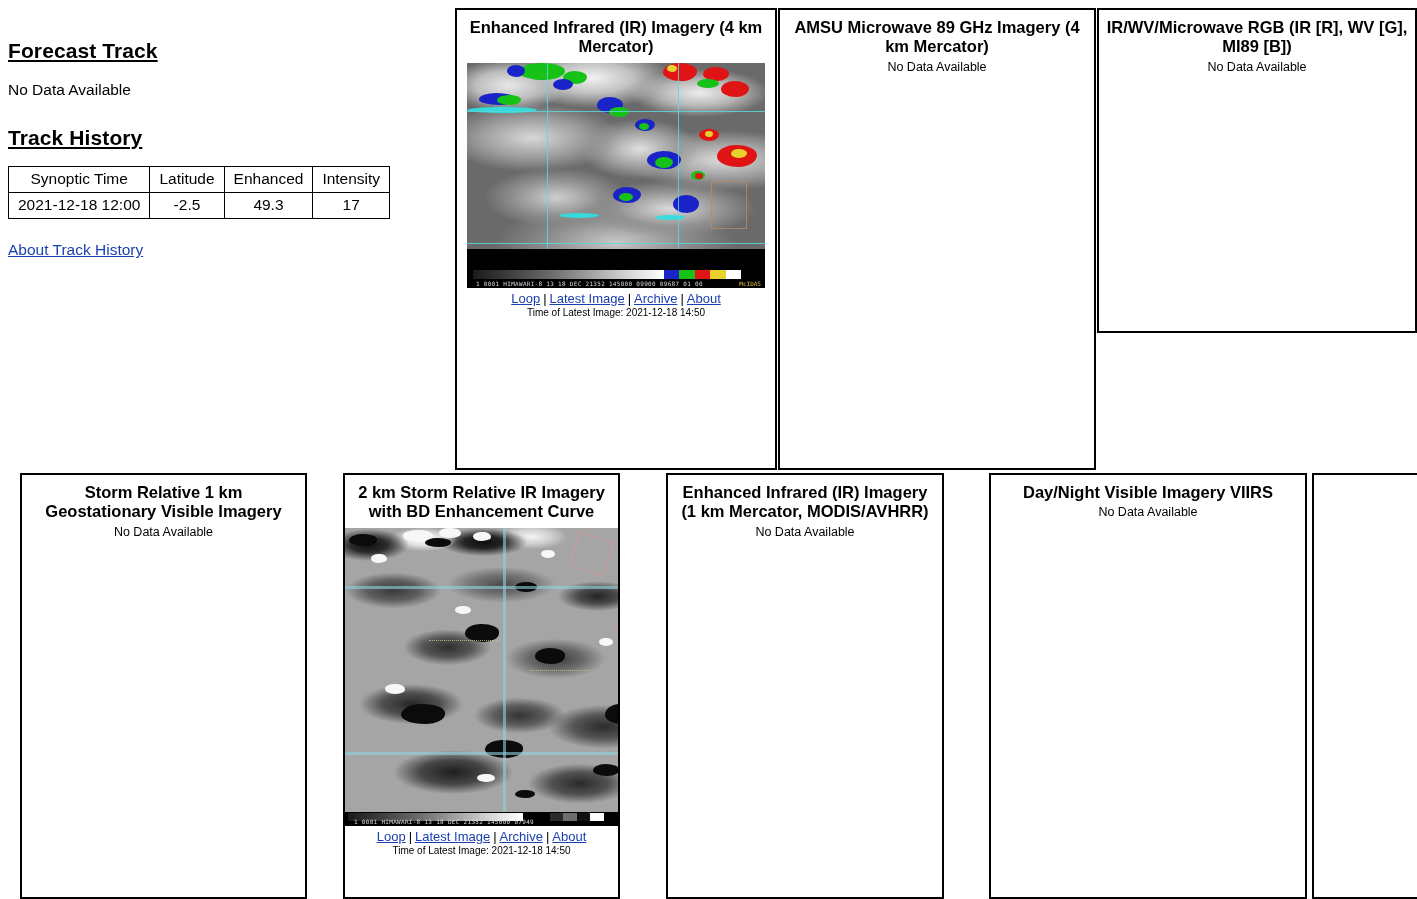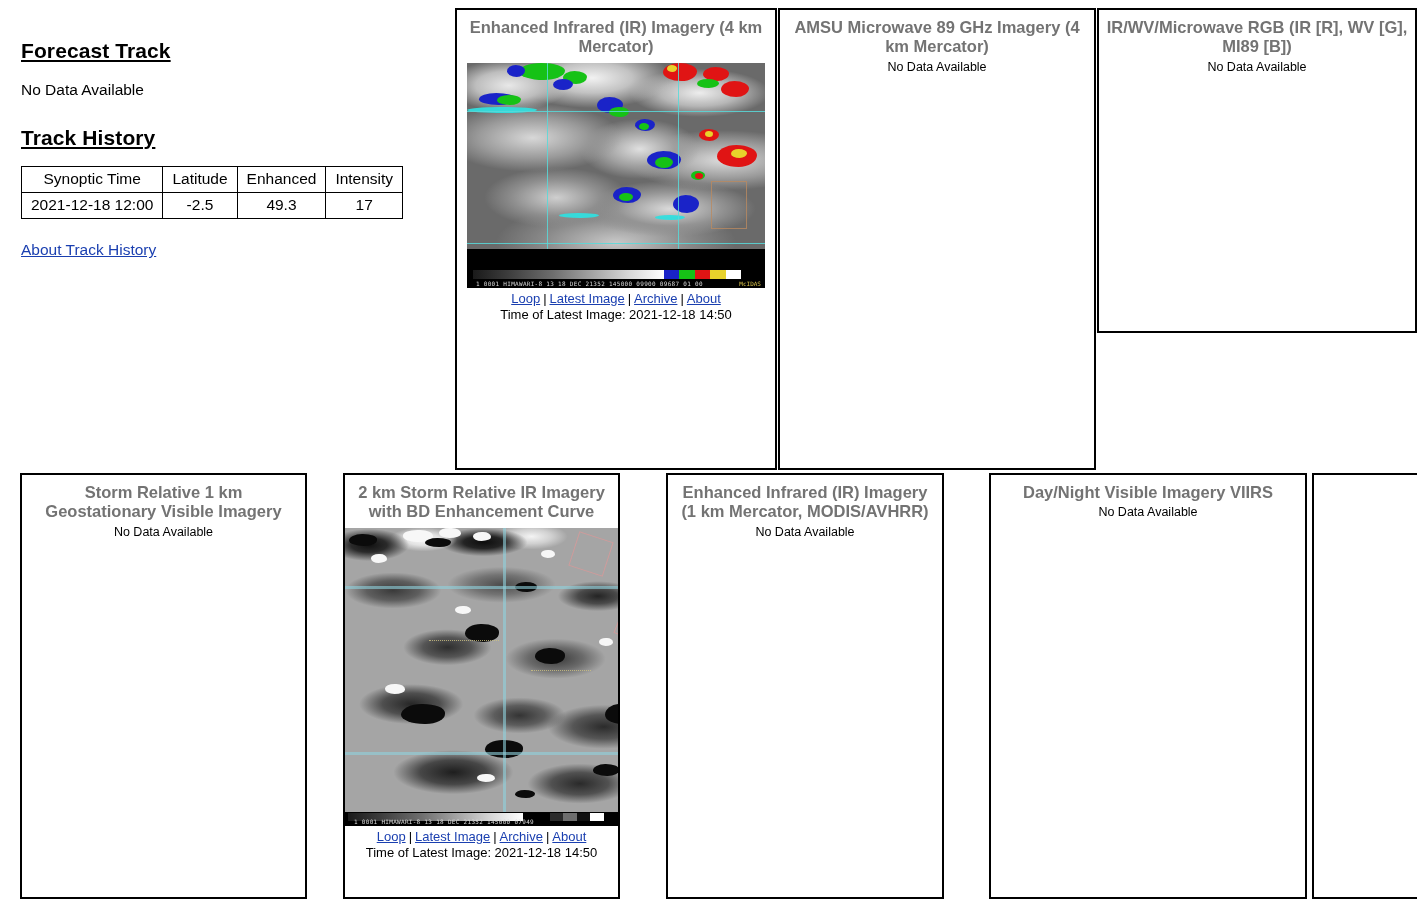--- a/index.html
+++ b/index.html
@@ -17,21 +17,21 @@
   }
 
   
   #left-col {
     position: absolute;
     left: 0px;
     top: 0px;
     width: 450px;
     height: 470px;
     box-sizing: border-box;
-    padding: 22px 0 0 21px;
+    padding: 22px 0 0 8px;
   }
   .section-title {
     font-size: 21px;
     font-weight: bold;
     color: #000;
     text-decoration: underline;
     margin: 0 0 6px 0;
     letter-spacing: 0.1px;
   }
   #forecast-title { margin-top: 17px; }
@@ -72,21 +72,21 @@
   .panel {
     position: absolute;
     box-sizing: border-box;
     border: 2px solid #000;
     background: #fff;
     overflow: hidden;
   }
   .panel-title {
     font-size: 16.5px;
     font-weight: bold;
-    color: #737373;
+    color: #000000;
     text-align: center;
     line-height: 1.17;
     padding: 8px 6px 0 6px;
     margin: 0;
   }
   .no-data {
     font-size: 12.5px;
     color: #000;
     text-align: center;
     margin: 3px 0 0 0;
@@ -98,21 +98,21 @@
   .links-row {
     text-align: center;
     margin-top: 3px;
     font-size: 13px;
     color: #000;
   }
   .links-row .sep { color: #000; padding: 0 3px; }
   .links-row a { font-size: 13px; }
   .time-line {
     text-align: center;
-    font-size: 13px;
+    font-size: 10px;
     color: #000;
     margin-top: 1px;
   }
 
   
   .sat {
     position: relative;
     background: #121212;
     overflow: hidden;
   }

